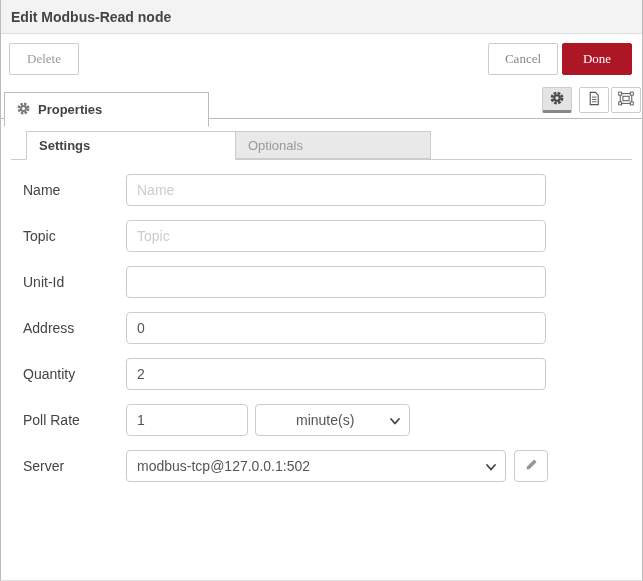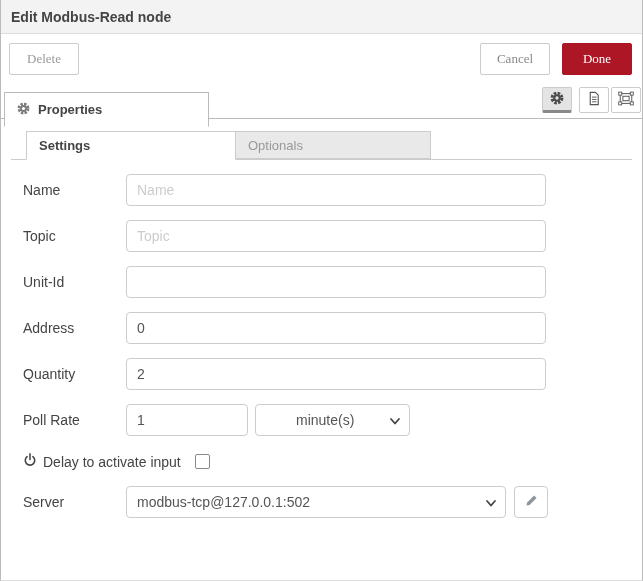--- a/index.html
+++ b/index.html
@@ -20,21 +20,21 @@
   }
 
   
   .toolbar { position:relative; height:50px; background:#fff; }
   .btn {
     position:absolute; top:9px; height:32px; min-width:70px; padding:0 12px;
     background:#fff; border:1px solid #ccc; border-radius:2px;
     font-family:Liberation Serif, serif; font-size:13px; color:#999; cursor:pointer;
   }
   .btn-delete { left:8px; }
-  .btn-cancel { right:92px; color:#888; }
+  .btn-cancel { right:84px; color:#888; }
   .btn-done   { right:10px; background:#AD1625; border-color:#AD1625; color:#fff; }
 
   
   .tabrow { position:relative; height:35px; }
   .tabrow-rule { position:absolute; left:0; right:0; top:34px; height:1px; background:#bbb; }
   .properties-tab {
     position:absolute; left:3px; top:8px; width:205px; height:35px;
     background:#fff; border:1px solid #bbb; border-bottom:1px solid #fff;
     display:flex; align-items:center; gap:8px; padding-left:12px; z-index:2;
     font-size:13px; font-weight:bold; color:#444;
@@ -203,30 +203,20 @@
       <div class="select sel-unit">
         <span>minute(s)</span>
         <span class="chev">
           <svg width="12" height="12" viewBox="0 0 12 12">
               <polyline points="2,4 6,8.5 10,4" fill="none" stroke="#444" stroke-width="1.8" stroke-linecap="round" stroke-linejoin="round"></polyline>
             </svg>
         </span>
       </div>
     </div>
 
-    <div class="delay-row">
-      <span class="power">
-        <svg width="14" height="14" viewBox="0 0 16 16">
-          <path d="M4.7 4.2 A5.4 5.4 0 1 0 11.3 4.2" fill="none" stroke="#444" stroke-width="1.8" stroke-linecap="round"></path>
-          <line x1="8" y1="1" x2="8" y2="7.4" stroke="#444" stroke-width="1.8" stroke-linecap="round"></line>
-        </svg>
-      </span>
-      <span>Delay to activate input</span>
-      <input class="checkbox" type="checkbox" style="">
-    </div>
 
     <div class="row">
       <label>Server</label>
       <div class="select sel-server">
         <span>modbus-tcp@127.0.0.1:502</span>
         <span class="chev">
           <svg width="12" height="12" viewBox="0 0 12 12">
               <polyline points="2,4 6,8.5 10,4" fill="none" stroke="#444" stroke-width="1.8" stroke-linecap="round" stroke-linejoin="round"></polyline>
             </svg>
         </span>

